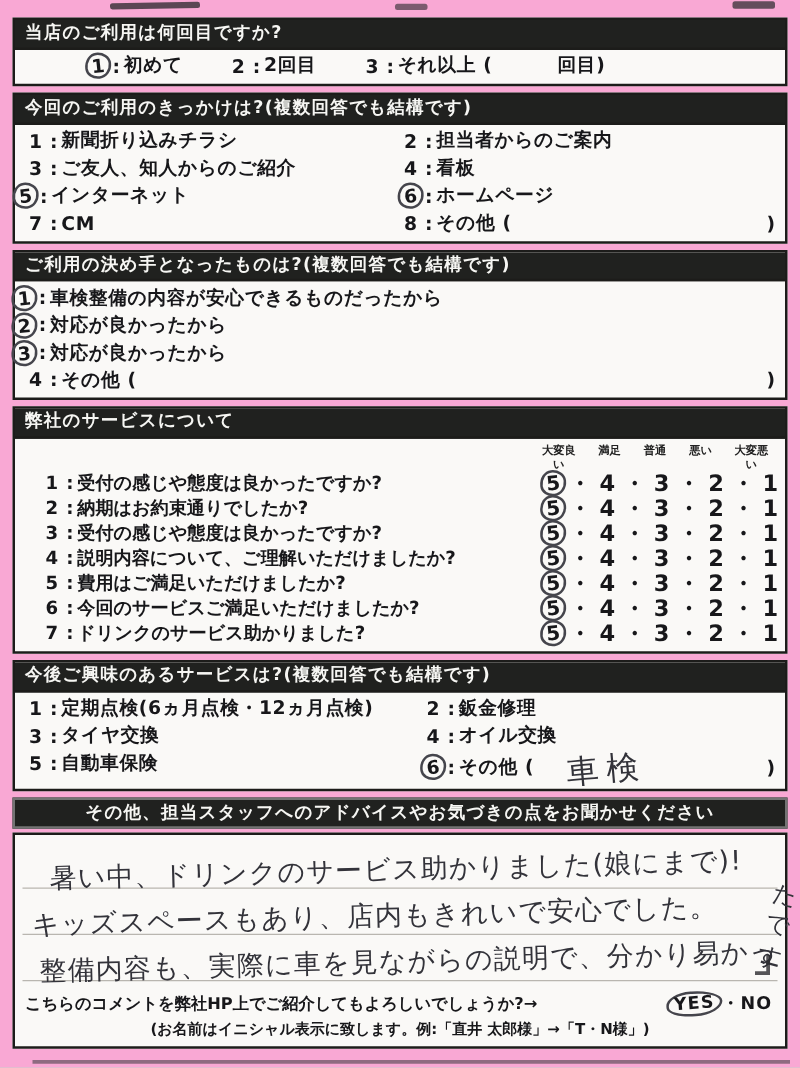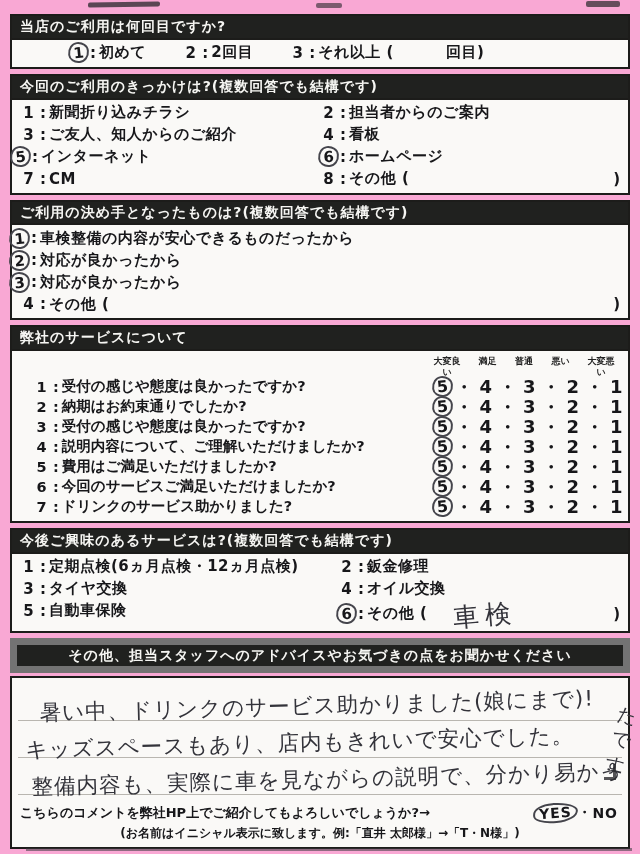--- a/index.html
+++ b/index.html
@@ -300,21 +300,21 @@
         <span class="num circ">6</span>
           <span class="colon">:</span>
           <span class="lbl">その他 (</span>
         <span class="hand hand-kanji">車検</span>
         <span class="close-paren">)</span>
       </div>
     </div>
   </div>
 
   <div class="section" style="border:none; background:none; margin-bottom:0;">
-    <div class="bar center" style="border:7px solid #737373;">その他、担当スタッフへのアドバイスやお気づきの点をお聞かせください</div>
+    <div class="bar center" style="border:2px solid #737373;">その他、担当スタッフへのアドバイスやお気づきの点をお聞かせください</div>
   </div>
   <div class="comment-wrap">
     <div class="cline">
       <span class="hand hand-line" style="left:22px;">暑い中、ドリンクのサービス助かりました(娘にまで)!</span>
     </div>
     <div class="cline">
       <span class="hand hand-line" style="left:8px;">キッズスペースもあり、店内もきれいで安心でした。</span>
     </div>
     <div class="cline">
       <span class="hand hand-line" style="left:14px;">整備内容も、実際に車を見ながらの説明で、分かり易かっ</span>

